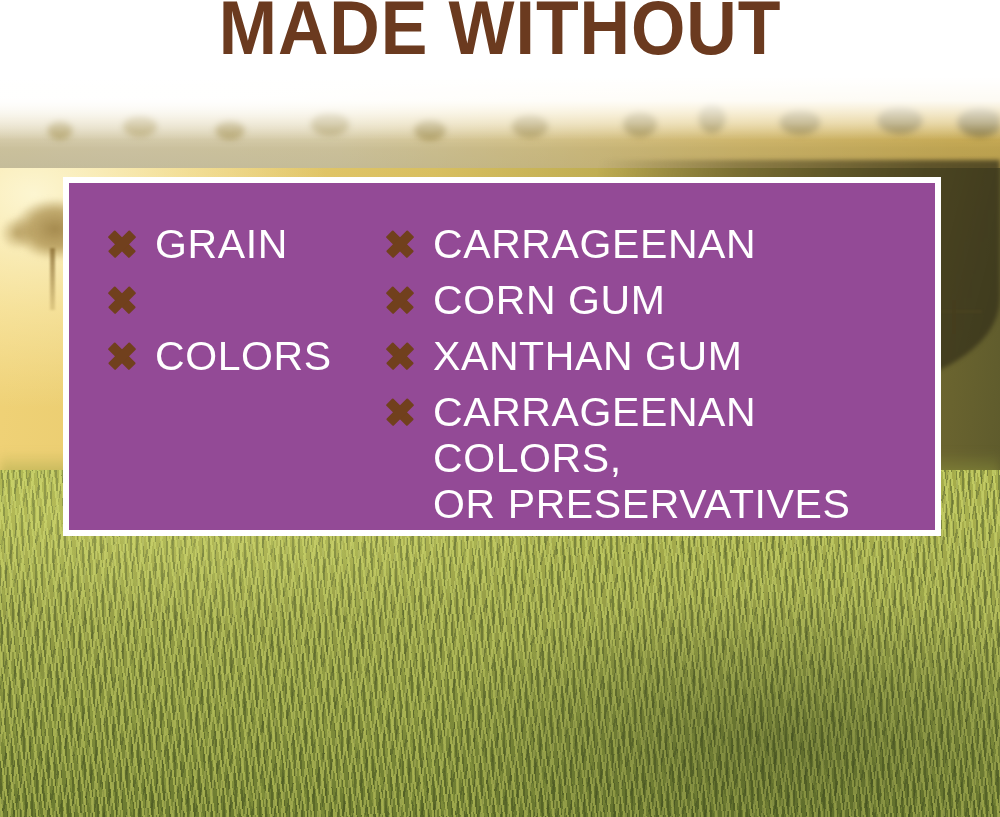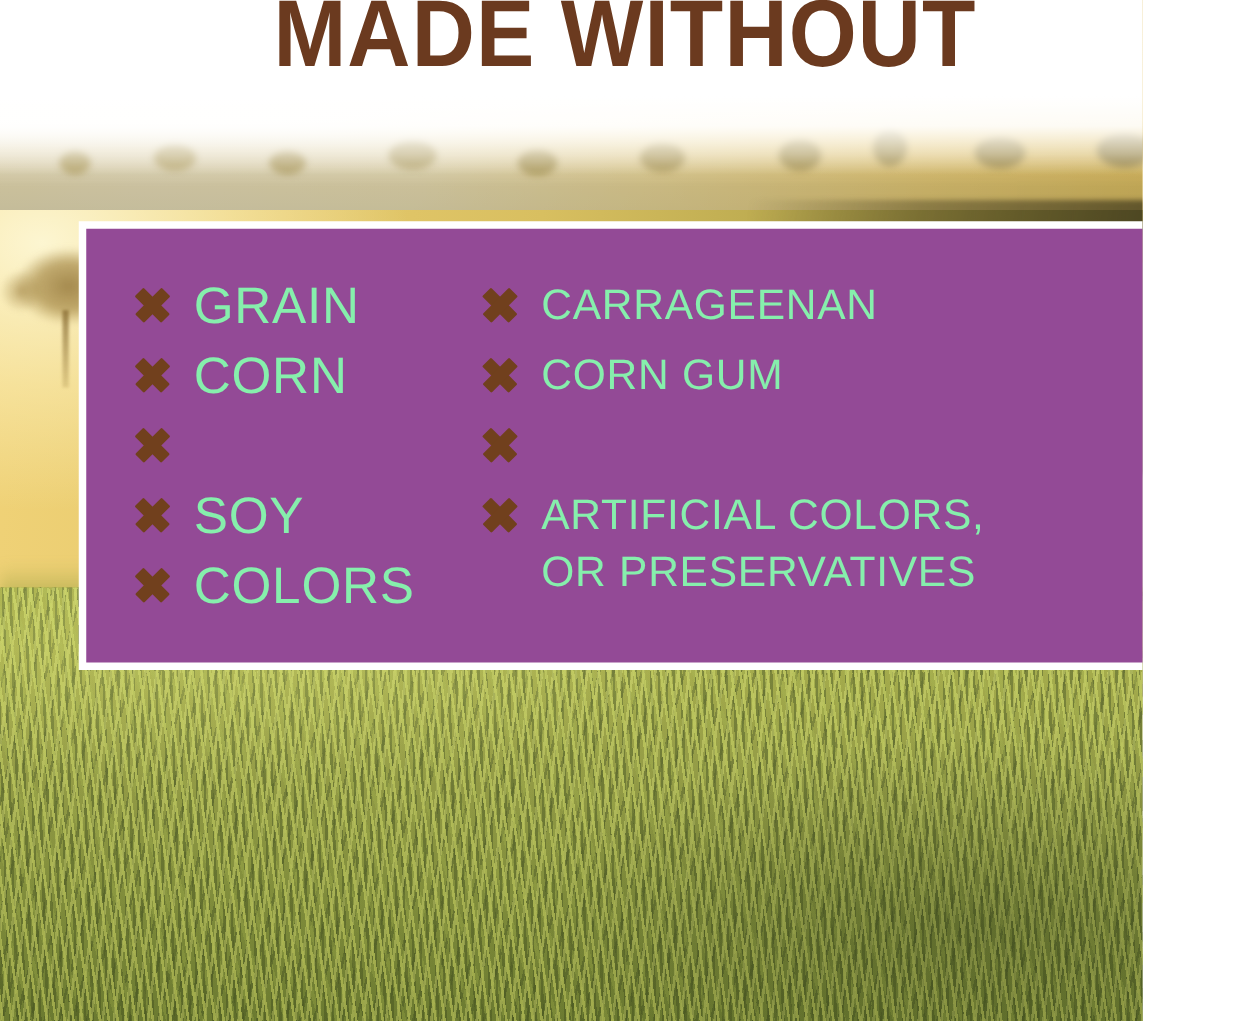--- a/index.html
+++ b/index.html
@@ -4,21 +4,21 @@
 <title>Made Without</title>
 <style>
   * { margin:0; padding:0; box-sizing:border-box; }
   html,body { width:1000px; height:817px; overflow:hidden; }
   body {
     font-family:"Liberation Sans", sans-serif;
     background:#ffffff;
     position:relative;
   }
 
-  #stage { position:absolute; inset:0; width:914px; height:817px; overflow:hidden; background:#fff; }
+  #stage { position:absolute; inset:0; width:1000px; height:817px; overflow:hidden; background:#fff; }
 
   
   .photo { position:absolute; left:0; top:0; width:1000px; height:817px; overflow:hidden; }
 
   
   .sky {
     position:absolute; left:0; top:0; width:1000px; height:210px;
     background:
       radial-gradient(120% 150% at 12% 72%, #ffffff 0%, #fffdf4 18%, #fdf0c8 34%, #f6dc94 52%, #e8c86e 70%, #d9b857 100%),
       linear-gradient(#ffffff 0%, #ffffff 38%, #fbeec4 60%, #ecd27e 100%);
@@ -195,29 +195,29 @@
     position:absolute;
     left:50%; top:50%;
     width:30px; height:9.5px;
     background:#71401d;
     border-radius:1px;
   }
   .xmark::before { transform:translate(-50%,-50%) rotate(45deg); }
   .xmark::after  { transform:translate(-50%,-50%) rotate(-45deg); }
 
   .item-text {
-    color:#86efac;
+    color:#ffffff;
     font-family:"Liberation Sans", sans-serif;
     font-weight:300;
     font-size:41px;
     line-height:46px;
     letter-spacing:0.6px;
     white-space:pre-line;
   }
-  .col-right .item-text { font-size:34px; }
+  .col-right .item-text { font-size:41px; }
 </style>
 </head>
 <body>
 
 <div id="stage">
 
   <div class="photo">
     <div class="sky"></div>
     <div class="treeline"></div>
     <div class="treeline-bumps"></div>
@@ -243,50 +243,43 @@
     <div class="panel-inner">
       <div class="cols">
 
         <div class="col col-left">
           <div class="row">
             <span class="xmark"></span>
             <span class="item-text">GRAIN</span>
           </div>
           <div class="row">
             <span class="xmark"></span>
-            <span class="item-text">CORN</span>
-          </div>
-          <div class="row">
-            <span class="xmark"></span>
-          </div>
-          <div class="row">
-            <span class="xmark"></span>
-            <span class="item-text">SOY</span>
           </div>
           <div class="row">
             <span class="xmark"></span>
             <span class="item-text">COLORS</span>
           </div>
         </div>
 
         <div class="col col-right">
           <div class="row">
             <span class="xmark"></span>
             <span class="item-text">CARRAGEENAN</span>
           </div>
           <div class="row">
             <span class="xmark"></span>
             <span class="item-text">CORN GUM</span>
           </div>
           <div class="row">
             <span class="xmark"></span>
+            <span class="item-text">XANTHAN GUM</span>
           </div>
           <div class="row tall">
             <span class="xmark"></span>
-            <span class="item-text">ARTIFICIAL COLORS,
+            <span class="item-text">CARRAGEENAN COLORS,
 OR PRESERVATIVES</span>
           </div>
         </div>
 
       </div>
     </div>
   </div>
 
 </div>
 

